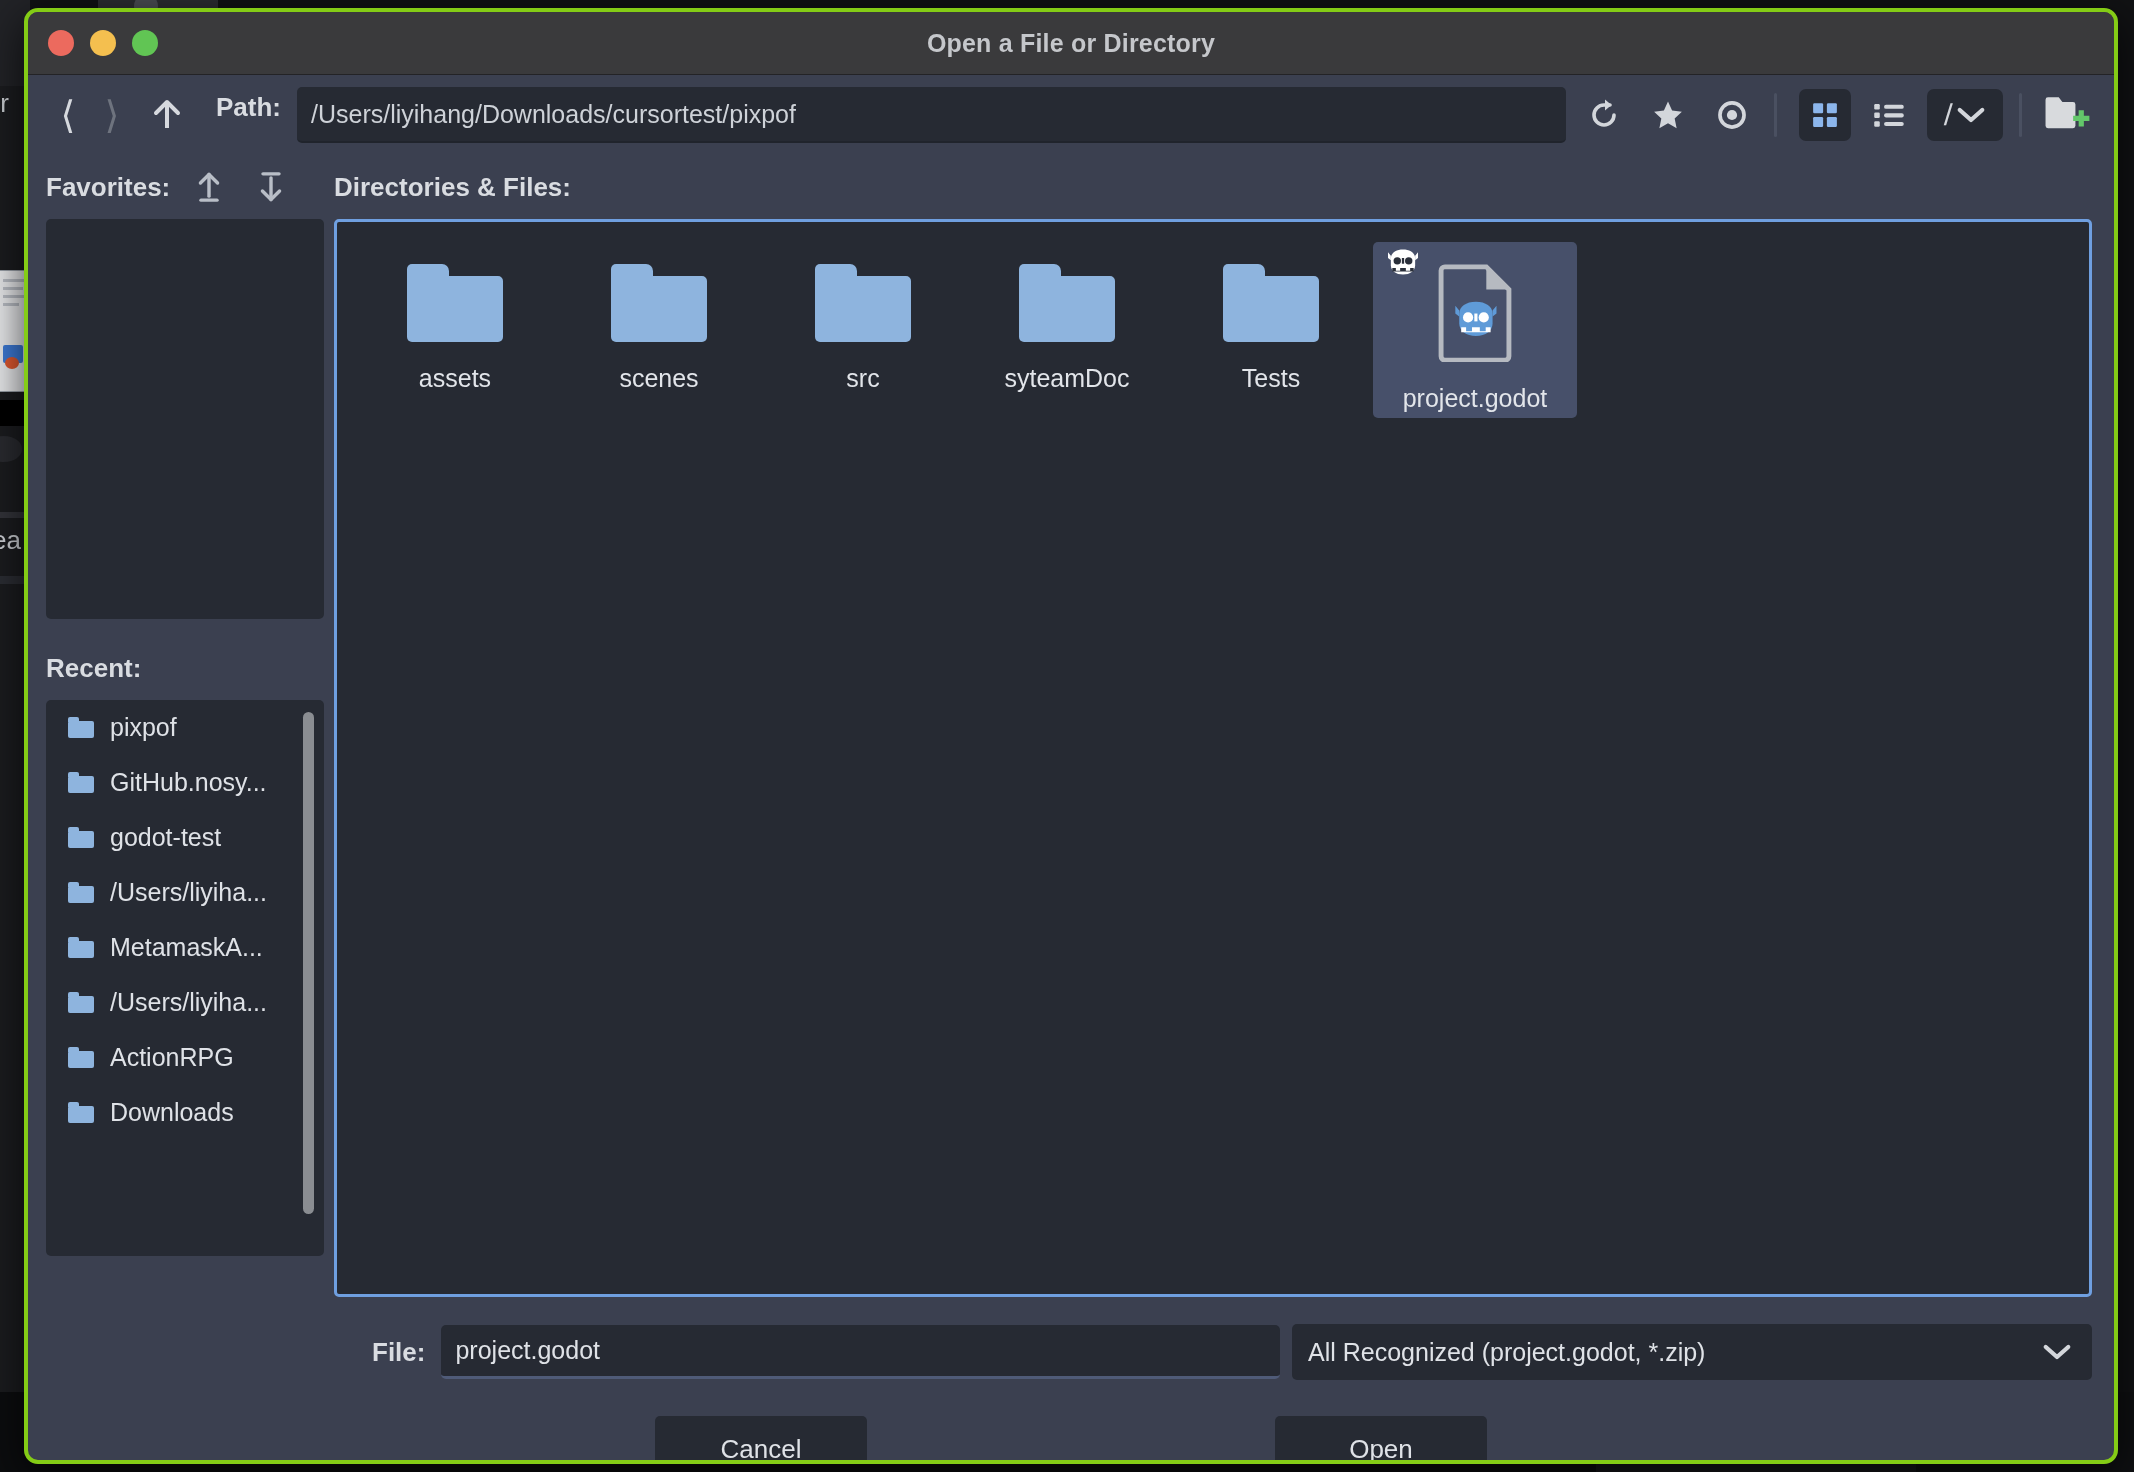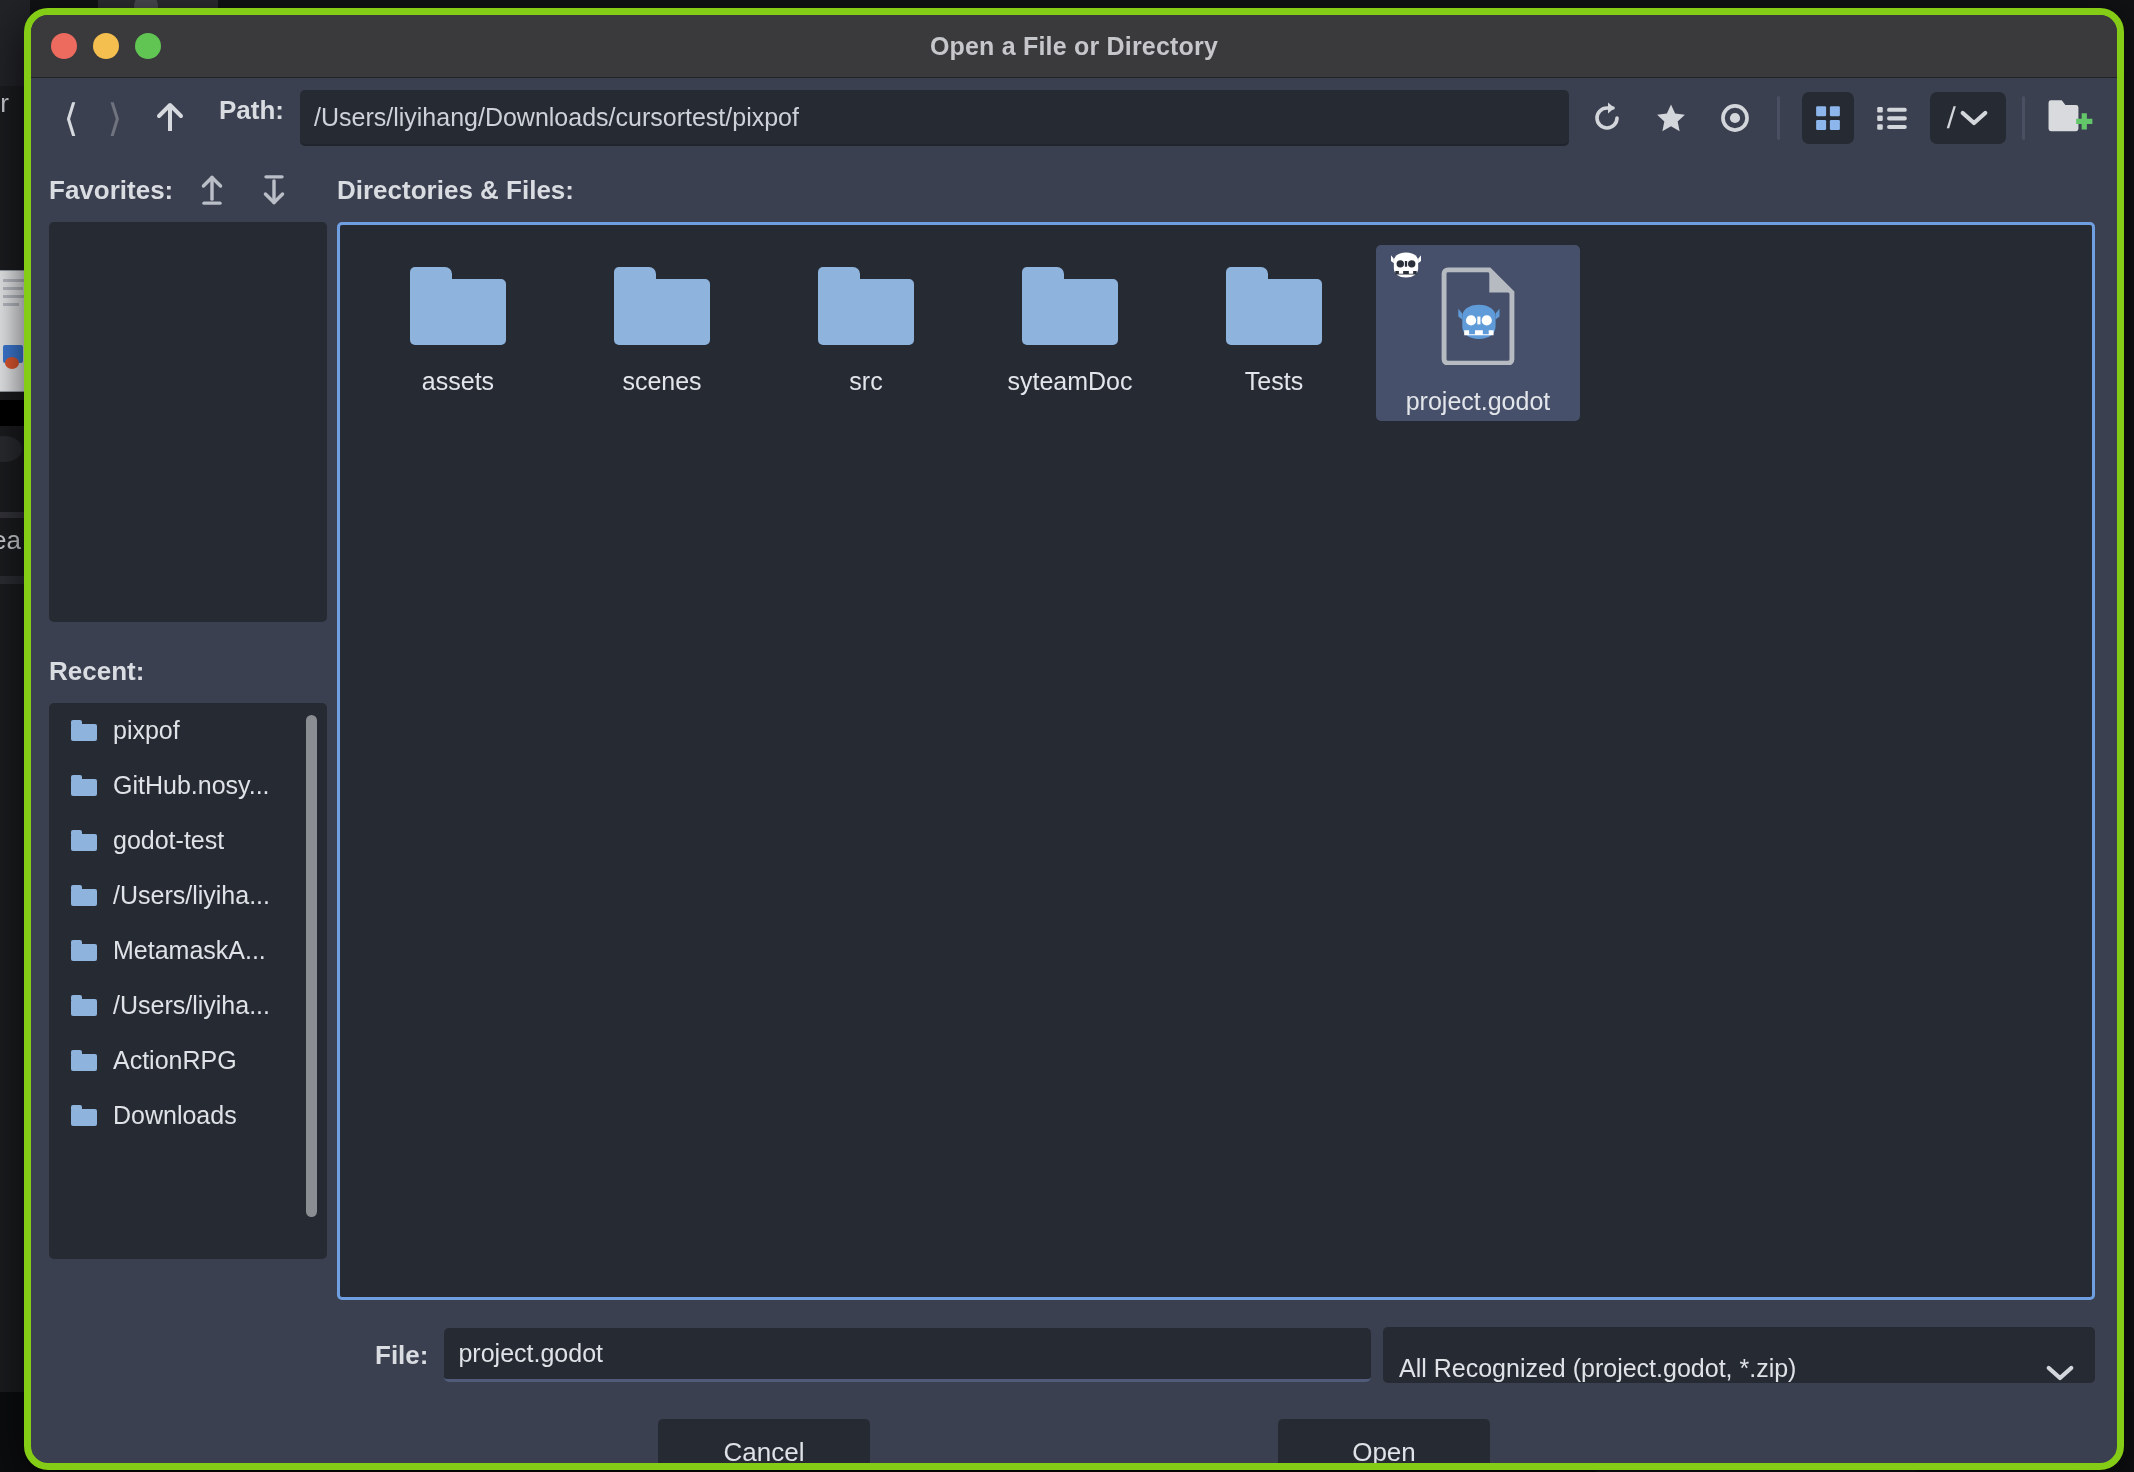--- a/index.html
+++ b/index.html
@@ -39,25 +39,25 @@
   }
   #bd-top-circle {
     position:absolute; left:134px; top:-6px; width:24px; height:24px;
     border-radius:50%; background:#4a4c52;
   }
 
   
   #window {
     position:absolute; left:24px; top:8px;
     width:2086px; height:1448px;
-    border-radius:24px;
+    border-radius:14px;
     background:#3b4050;
     box-shadow: 0 12px 44px rgba(0,0,0,.72);
     overflow:hidden;
-    border:7px solid #84cc16;
+    border:4px solid #84cc16;
   }
 
   
   #titlebar {
     position:relative; height:62px; background:#3a3a3c;
     border-bottom:1px solid #232326;
   }
   #traffic { position:absolute; left:20px; top:0; height:62px; display:flex; align-items:center; gap:16px; }
   .tl { width:26px; height:26px; border-radius:50%; }
   .tl.red { background:#ec6a5e; }
@@ -162,22 +162,22 @@
     height:86px; display:flex; align-items:center; padding:0 22px 0 18px; box-sizing:border-box;
   }
   #file-label { font-size:26px; font-weight:bold; color:#d9dce1; margin-left:326px; margin-right:16px; }
   #file-input {
     flex:1 1 auto; height:54px; background:#262a33; border-radius:5px;
     display:flex; align-items:center; padding:0 14px; box-sizing:border-box;
     border-bottom:3px solid #4f5b78;
     font-size:25px; color:#dfe2e7;
   }
   #filter-select {
-    width:712px; height:56px; background:#262a33; border-radius:5px; margin-left:12px;
-    display:flex; align-items:flex-end; justify-content:space-between;
+    width:800px; height:56px; background:#262a33; border-radius:5px; margin-left:12px;
+    display:flex; align-items:center; justify-content:space-between;
     padding:0 20px 0 16px; box-sizing:border-box;
     font-size:25px; color:#dfe2e7;
   }
   #btn-row {
     height:108px; display:flex; align-items:center; justify-content:center; gap:408px;
   }
   .dlg-btn {
     width:212px; height:66px; background:#262a33; border-radius:5px;
     display:flex; align-items:center; justify-content:center;
     font-size:26px; color:#dfe2e7;

